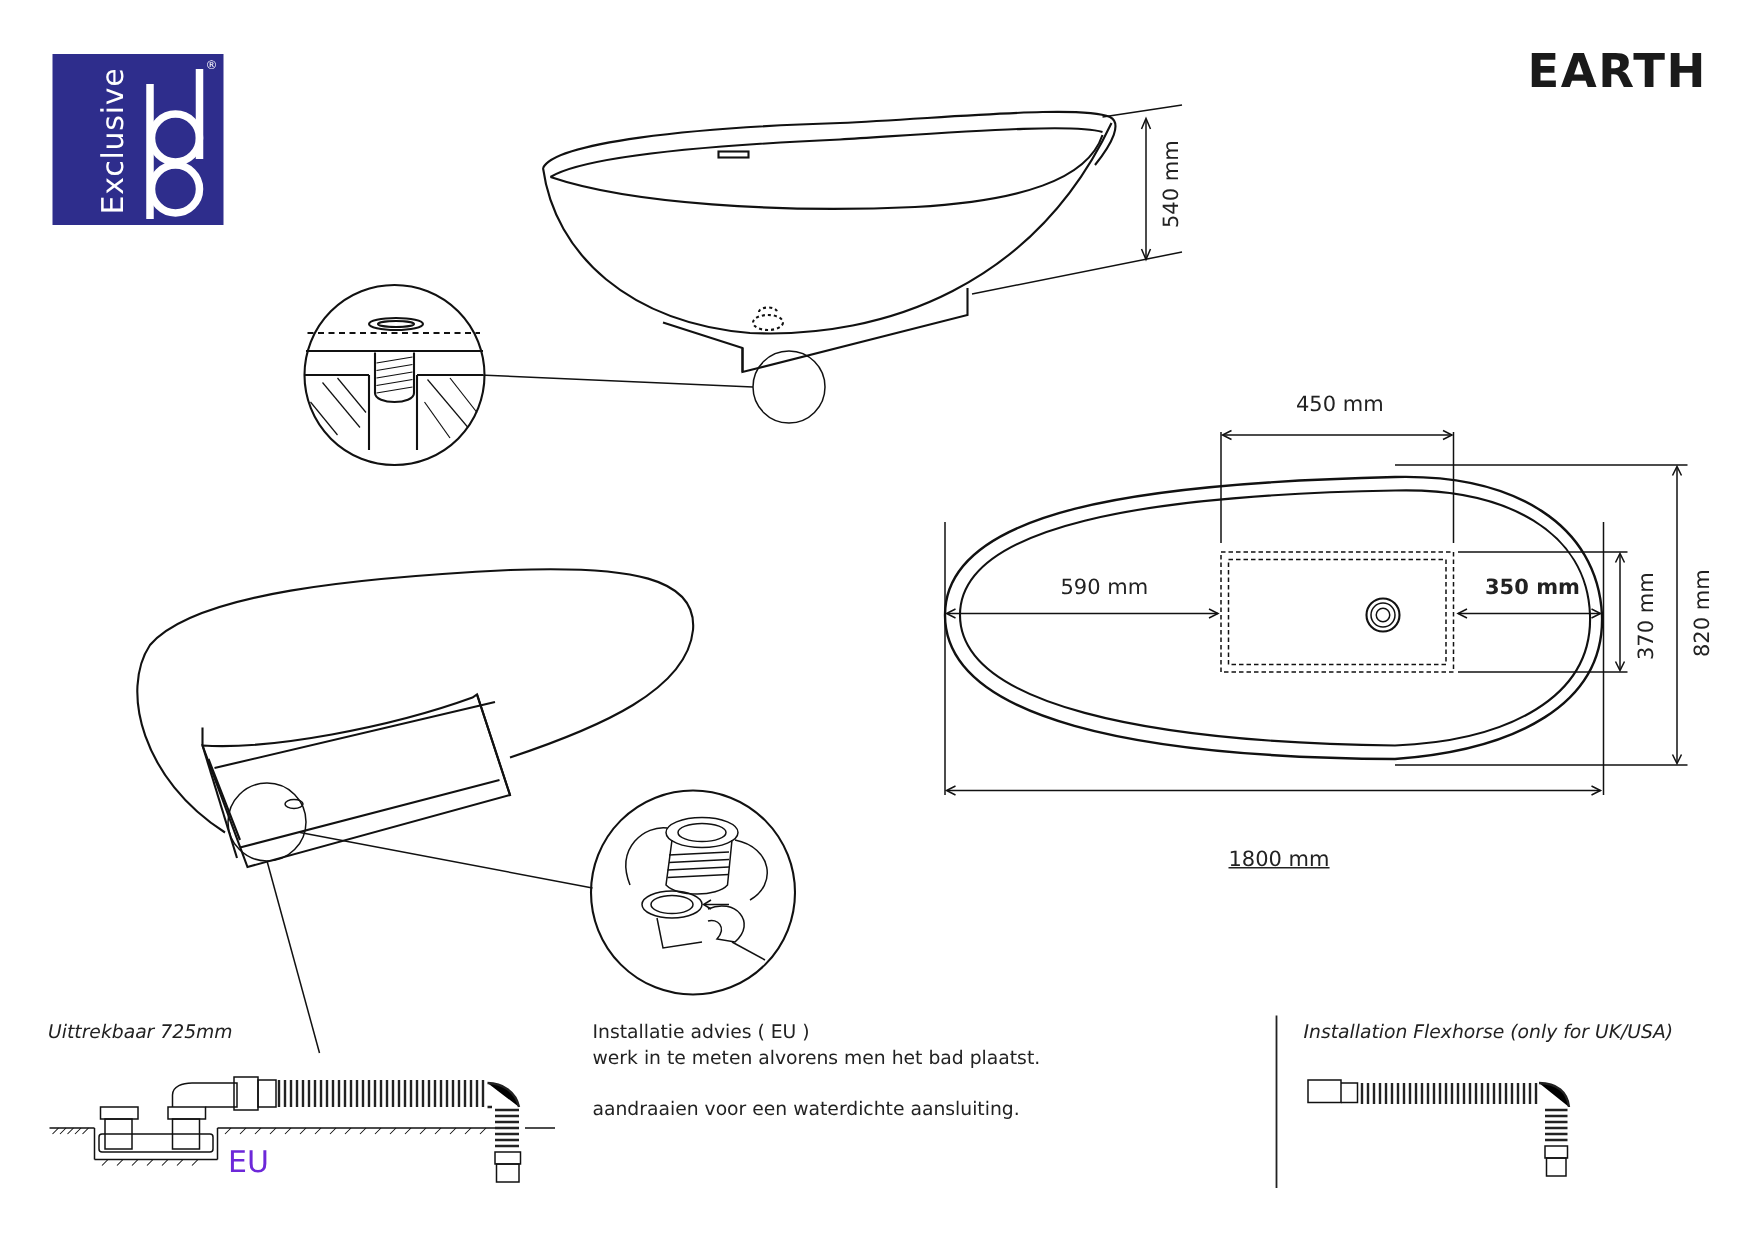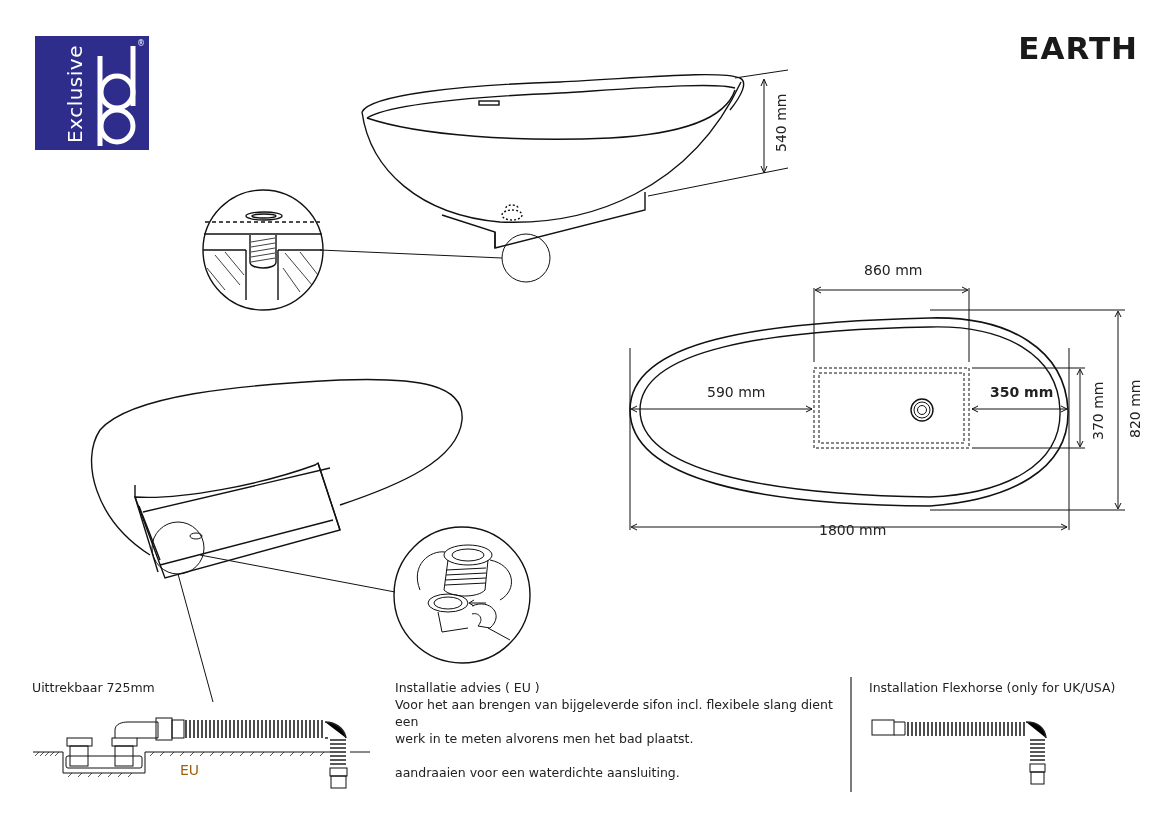--- a/index.html
+++ b/index.html
@@ -4,24 +4,24 @@
 <style>
   html, body { margin:0; padding:0; background:#ffffff; }
   body { width:1163px; height:827px; position:relative; overflow:hidden; font-family:"DejaVu Sans", sans-serif; color:#1a1a1a; }
   .abs { position:absolute; }
   .logo { left:35px; top:36px; width:114px; height:114px; background:#2e2d8c; }
   .logo-word { position:absolute; left:-10px; top:46px; width:100px; transform:rotate(-90deg); transform-origin:center; color:#fff; font-size:20px; letter-spacing:0.5px; text-align:center; font-family:"DejaVu Sans", sans-serif; }
   .logo-reg { position:absolute; right:4px; top:3px; color:#fff; font-size:8px; }
   .title { right:25px; top:30px; font-size:31px; font-weight:bold; font-family:"DejaVu Sans", sans-serif; letter-spacing:1px; color:#1a1a1a; }
   .dim { font-size:14px; color:#222; font-family:"DejaVu Sans", sans-serif; white-space:nowrap; }
   .dimv { transform:rotate(-90deg); transform-origin:left top; }
-  .label { font-size:12.5px; color:#222; white-space:nowrap; }
+  .label { font-size:12.5px; color:#222; white-space:nowrap;font-style:italic; }
   .para { font-size:12.5px; line-height:17px; color:#222; width:450px; }
   .para p { margin:0; }
-  .eu { font-size:14px; color:#a16207;margin-left:28px; }
+  .eu { font-size:20px; color:#6d28d9; }
   svg { position:absolute; left:0; top:0; }
 </style>
 </head>
 <body>
 
 <div class="abs logo">
   <div class="logo-word">Exclusive</div>
   <svg width="114" height="114">
 
     <line x1="98" y1="10" x2="98" y2="70" stroke="#fff" stroke-width="5"></line>
@@ -199,31 +199,30 @@
     <path d="M1026,722 C1038,722 1045,728 1046,738"></path>
     <path d="M1030,740 L1045,740 M1030,744 L1045,744 M1030,748 L1045,748 M1030,752 L1045,752 M1030,756 L1045,756 M1030,760 L1045,760"></path>
   </g>
   <g fill="none" stroke="#111" stroke-width="1">
     <rect x="1030" y="764" width="15" height="8"></rect>
     <rect x="1031" y="772" width="13" height="12"></rect>
   </g>
 </svg>
 
 <div class="abs dim dimv" style="left:773px; top:152px;">540 mm</div>
-<div class="abs dim" style="left:864px; top:262px;">860 mm</div>
+<div class="abs dim" style="left:864px; top:262px;">450 mm</div>
 <div class="abs dim" style="left:684px; top:384px;margin-left:23px;">590 mm</div>
 <div class="abs dim" style="left:990px; top:384px;font-weight:bold;">350 mm</div>
 <div class="abs dim dimv" style="left:1090px; top:440px;">370 mm</div>
 <div class="abs dim dimv" style="left:1127px; top:438px;">820 mm</div>
-<div class="abs dim" style="left:819px; top:522px;">1800 mm</div>
+<div class="abs dim" style="left:819px; top:565px;text-decoration:underline;">1800 mm</div>
 
 <div class="abs label" style="left:32px; top:680px;">Uittrekbaar 725mm</div>
 <div class="abs eu" style="left:152px; top:762px;">EU</div>
 
 <div class="abs para" style="left:395px; top:679px;">
   <p>Installatie advies ( EU )</p>
-  <p>Voor het aan brengen van bijgeleverde sifon incl. flexibele slang dient een</p>
   <p>werk in te meten alvorens men het bad plaatst.</p>
   <p>&nbsp;</p>
   <p>aandraaien voor een waterdichte aansluiting.</p>
 </div>
 
 <div class="abs label" style="left:869px; top:680px;text-align:right;">Installation Flexhorse  (only for UK/USA)</div>
 
 </body></html>

